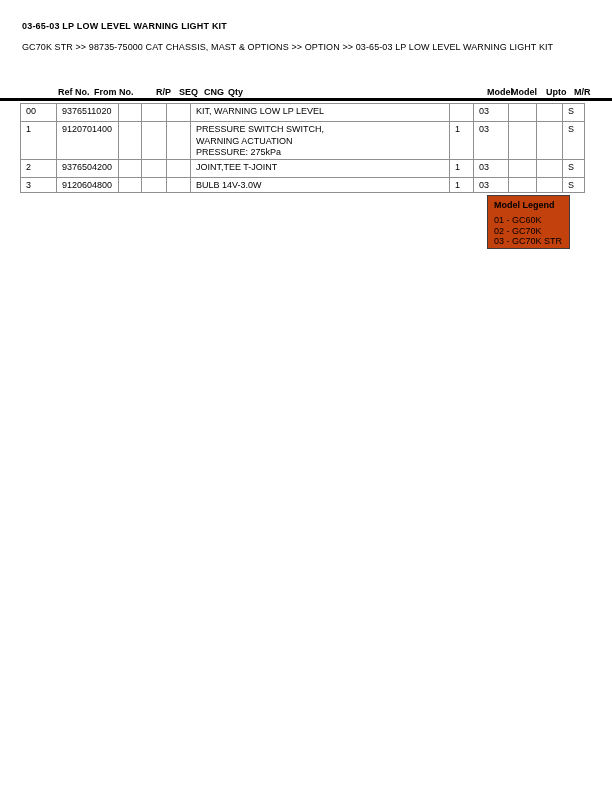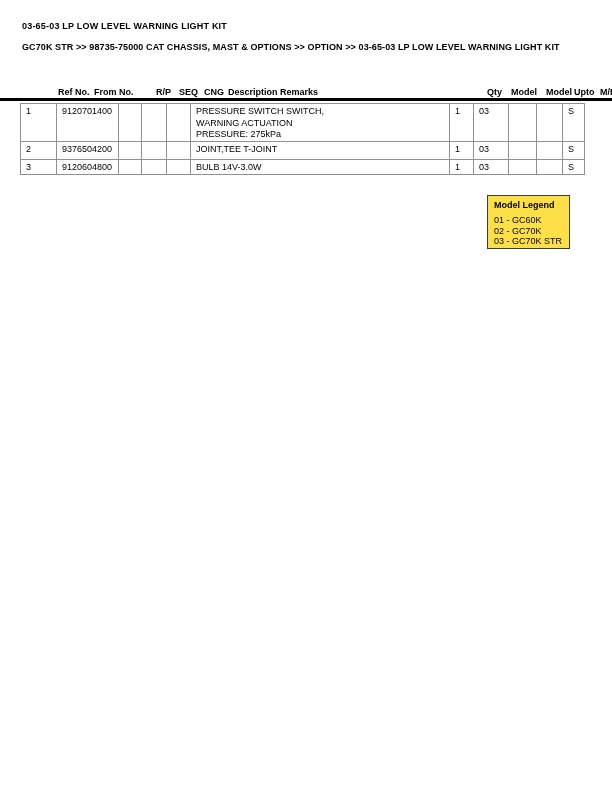--- a/index.html
+++ b/index.html
@@ -16,21 +16,21 @@
     overflow: hidden;
     padding-left: 44px;
   }
   .doc-title {
     position: absolute; left: 22px; top: 21px;
     font-size: 9px; font-weight: bold; line-height: 11px;
     letter-spacing: 0.2px; white-space: nowrap;
   }
   .breadcrumb {
     position: absolute; left: 22px; top: 42px;
-    font-size: 9px; font-weight: bold; line-height: 11px;
+    font-size: 9px; font-weight: normal; line-height: 11px;
     letter-spacing: 0.1px; white-space: nowrap;
   }
   .header-row {
     position: absolute; left: 20px; top: 87px; width: 564px;
     display: grid;
     grid-template-columns: 36px 62px 23px 25px 24px 259px 24px 35px 28px 26px 22px;
     font-size: 9px; font-weight: bold; line-height: 10px;
   }
   .header-row span { padding-left: 2px; white-space: nowrap; overflow: visible; margin-left: 36px; }
   .thick-rule {
@@ -53,21 +53,21 @@
   }
   tr.row-h18 { height: 18px; }
   tr.row-h36 { height: 36px; }
   tr.row-h15 { height: 15px; }
   .desc-line { white-space: nowrap; }
   .legend-box {
     position: absolute; left: 487px; top: 195px;
     width: 83px; height: 54px;
     box-sizing: border-box;
     border: 1.5px solid #3c3c3c;
-    background: #fde047;
+    background: #c2410c;
     padding: 4px 0 0 6px;
   }
   .legend-title {
     font-size: 9px; font-weight: bold; line-height: 11px;
     margin-bottom: 4px; white-space: nowrap;
   }
   .legend-item {
     font-size: 9px; line-height: 10.5px; white-space: nowrap;
   }
 </style>
@@ -79,21 +79,20 @@
   <div class="doc-title">03-65-03 LP LOW LEVEL WARNING LIGHT KIT</div>
 
   <div class="breadcrumb">GC70K STR &gt;&gt; 98735-75000 CAT CHASSIS, MAST &amp; OPTIONS &gt;&gt; OPTION &gt;&gt; 03-65-03 LP LOW LEVEL WARNING LIGHT KIT</div>
 
   <div class="header-row">
     <span>Ref No.</span>
     <span>From No.</span>
     <span>R/P</span>
     <span>SEQ</span>
     <span>CNG</span>
-    <span>Description Remarks</span>
     <span>Qty</span>
     <span>Model</span>
     <span>Model</span>
     <span>Upto</span>
     <span>M/R</span>
   </div>
 
   <div class="thick-rule"></div>
 
   <table class="parts-table">
@@ -104,20 +103,35 @@
       <col style="width:25px">
         <col style="width:24px">
         <col style="width:259px">
       <col style="width:24px">
         <col style="width:35px">
         <col style="width:28px">
       <col style="width:26px">
         <col style="width:22px">
     </colgroup>
     <tbody>
+      <tr class="row-h18">
+        <td>00</td>
+        <td>9376511020</td>
+        <td></td>
+        <td></td>
+        <td></td>
+        <td>
+          <div class="desc-line">KIT, WARNING LOW LP LEVEL</div>
+        </td>
+        <td></td>
+        <td>03</td>
+        <td></td>
+        <td></td>
+        <td>S</td>
+      </tr>
       <tr class="row-h36">
         <td>1</td>
         <td>9120701400</td>
         <td></td>
         <td></td>
         <td></td>
         <td>
           <div class="desc-line">PRESSURE SWITCH SWITCH,</div>
           <div class="desc-line">WARNING ACTUATION</div>
           <div class="desc-line">PRESSURE: 275kPa</div>

